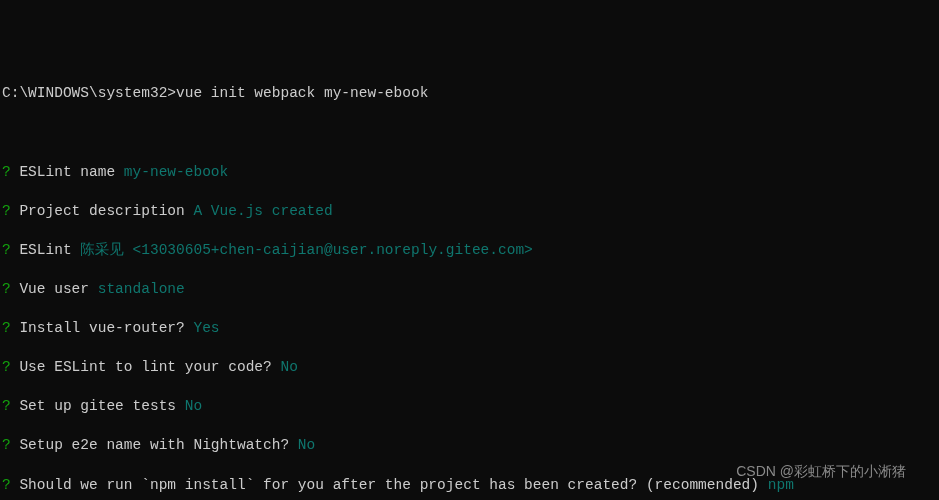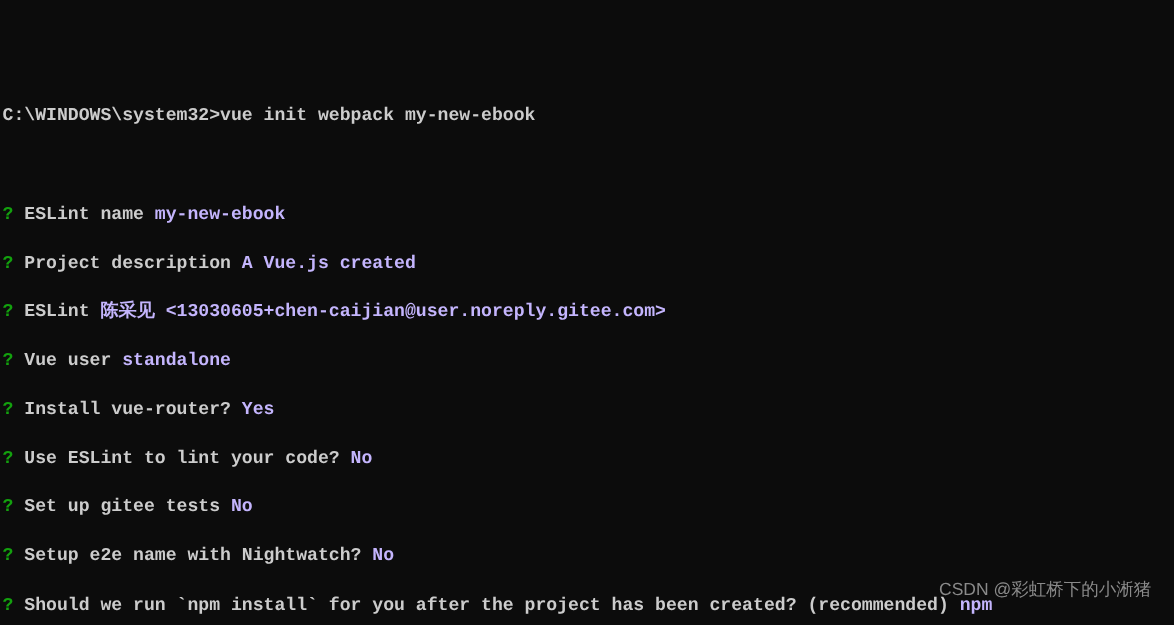--- a/index.html
+++ b/index.html
@@ -8,27 +8,27 @@
       font-family: 'Consolas', 'Courier New', monospace;
       font-size: 14.5px;
       line-height: 1.35;
       color: #cccccc;
       width: 939px;
       height: 500px;
       overflow: hidden;
       padding: 6px 2px;
       white-space: pre;
     }
-    .line { white-space: pre; font-weight: bold; }
+    .line { white-space: pre; }
     .white { color: #cccccc; }
     .green { color: #13a10e; }
-    .cyan { color: #c4b5fd; }
+    .cyan { color: #0f766e; }
     .watermark {
       position: absolute;
-      right: 18px;
+      right: 33px;
       top: 462px;
       color: #8a8a8a;
       font-size: 14px;
       font-family: sans-serif;
     }
   </style>
 </head>
 <body>
 
 

